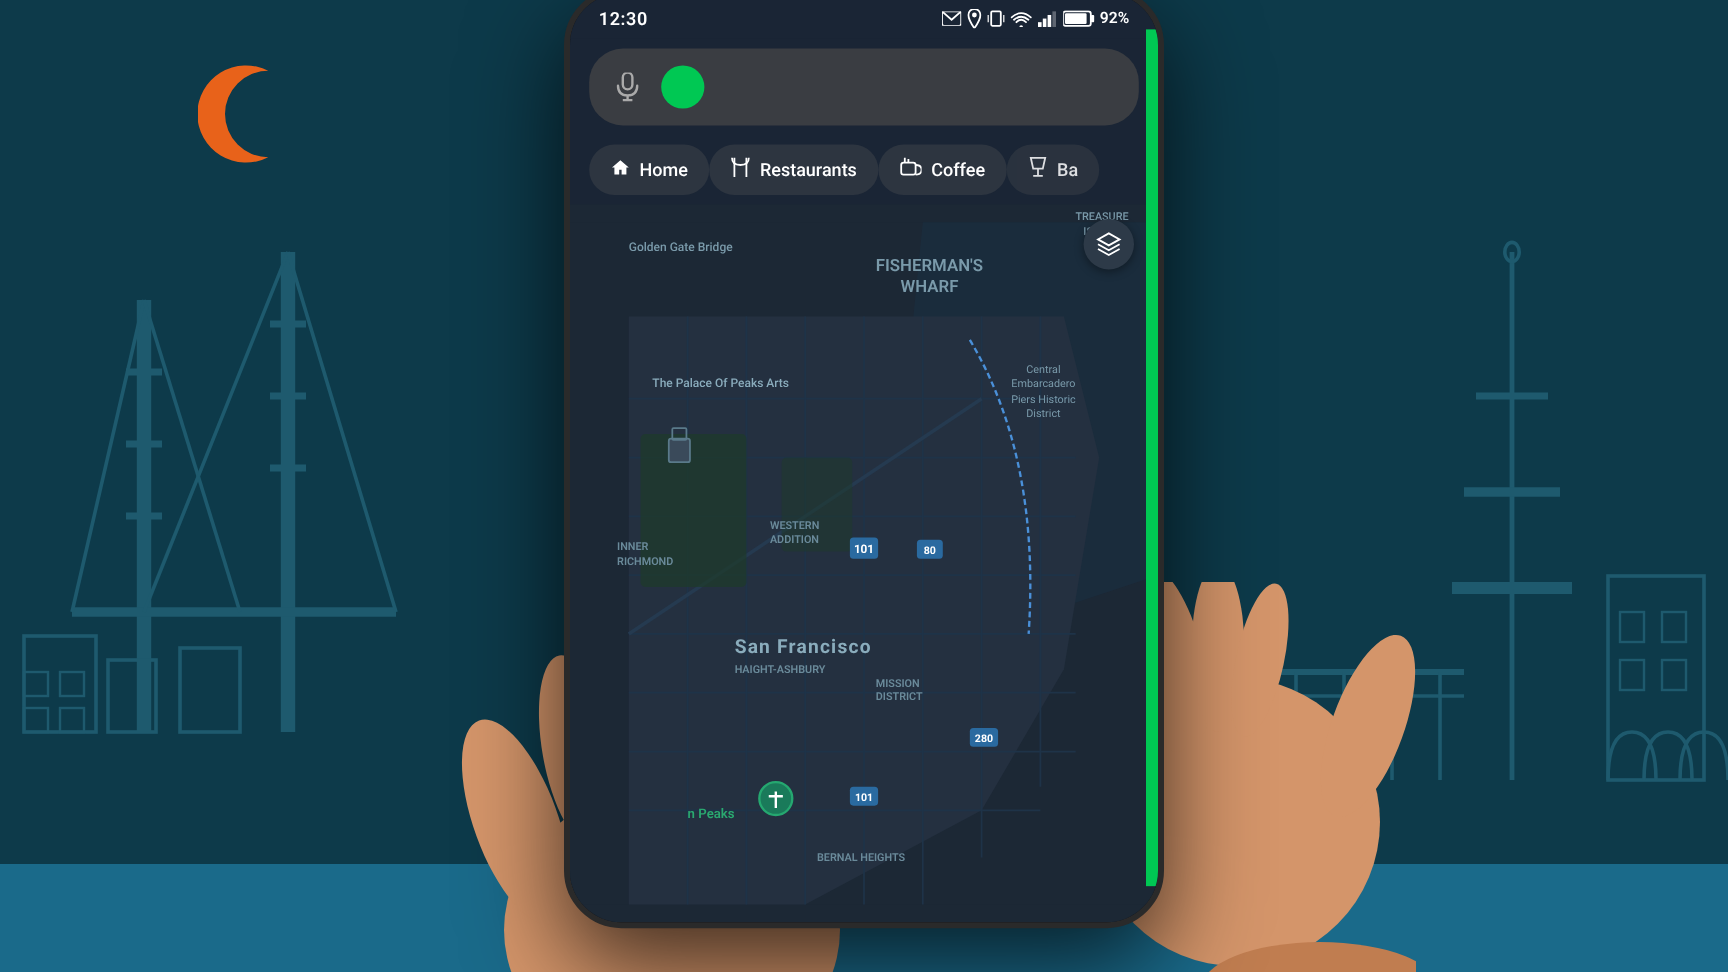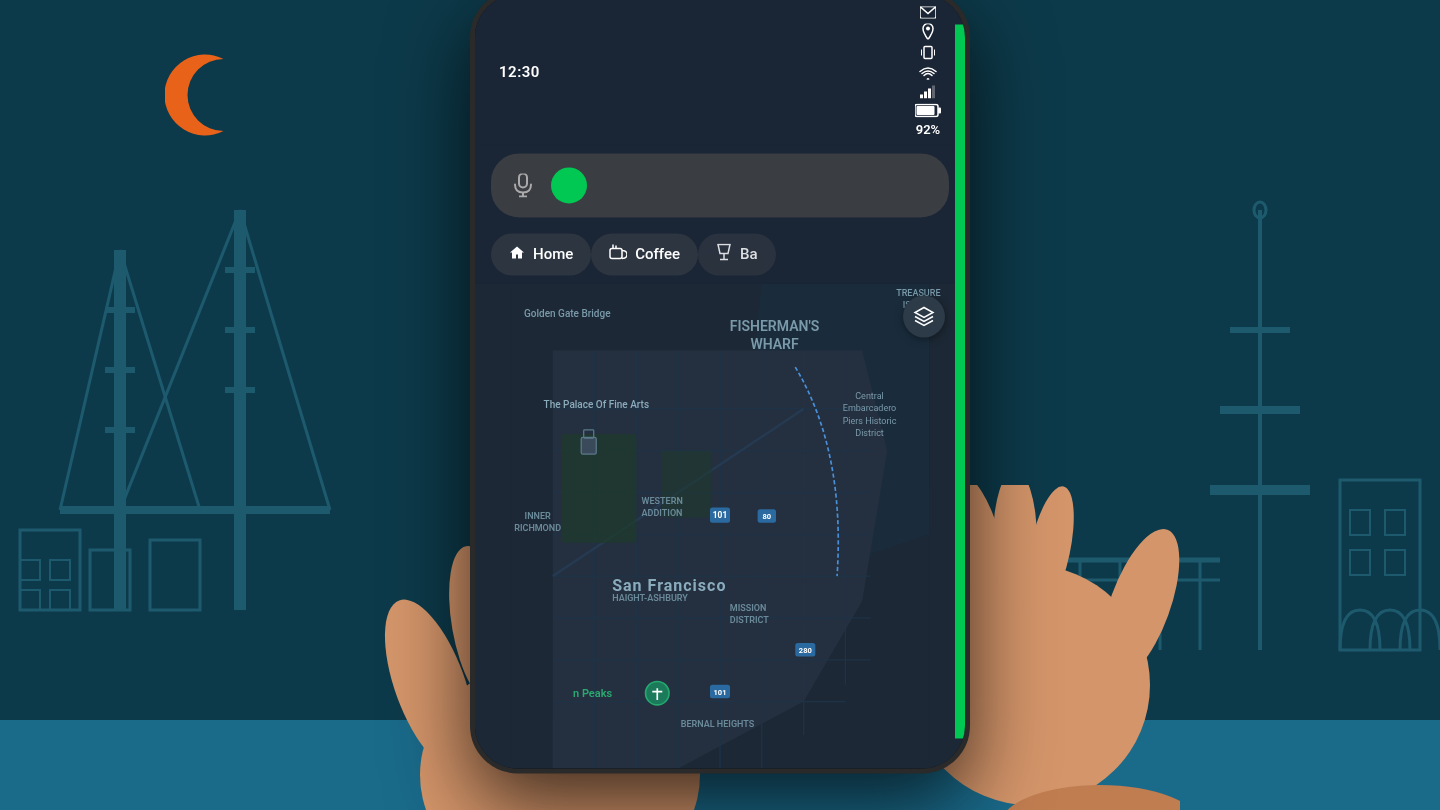--- a/index.html
+++ b/index.html
@@ -252,21 +252,21 @@
 </div>
 
 <div style="position:absolute; left:50%; top:50%; transform:translate(-50%,-53%); width:500px; height:784px; background:#111; border-radius:48px; border:5px solid #2a2a2a; overflow:hidden; z-index:10; box-shadow:0 30px 80px rgba(0,0,0,0.7);">
 
   <div style="position:absolute; right:0; top:30px; bottom:30px; width:10px; background:#00c853; z-index:20;"></div>
 
   <div style="width:100%; height:100%; background:#1a2535; display:flex; flex-direction:column;">
 
     <div class="status-bar">
       <span class="status-time">12:30</span>
-      <div style="display:flex;align-items:center;gap:5px;flex-direction:column;">
+      <div style="display:flex;align-items:center;gap:5px;">
 
         <svg width="16" height="12" viewBox="0 0 16 12" fill="white">
             <rect x="0" y="0" width="16" height="12" rx="2" fill="none" stroke="white" stroke-width="1.5"></rect>
             <polyline points="0,0 8,7 16,0" fill="none" stroke="white" stroke-width="1.5"></polyline>
           </svg>
 
         <svg width="12" height="16" viewBox="0 0 12 16" fill="white">
             <path d="M6,0 A5,5 0 0,1 11,5 C11,9 6,16 6,16 C6,16 1,9 1,5 A5,5 0 0,1 6,0Z" fill="none" stroke="white" stroke-width="1.5"></path>
             <circle cx="6" cy="5" r="2" fill="white"></circle>
           </svg>
@@ -311,20 +311,30 @@
     </div>
 
     <div class="category-pills">
       <div class="pill">
         <span class="pill-icon">
           <svg width="16" height="16" viewBox="0 0 16 16" fill="white">
               <path d="M8,2 L1,8 L3,8 L3,14 L7,14 L7,10 L9,10 L9,14 L13,14 L13,8 L15,8 Z"></path>
             </svg>
         </span>
         <span>Home</span>
+      </div>
+      <div class="pill">
+        <span class="pill-icon">
+          <svg width="16" height="18" viewBox="0 0 16 18" fill="white">
+              <line x1="3" y1="1" x2="3" y2="17" stroke="white" stroke-width="1.5"></line>
+              <line x1="13" y1="1" x2="13" y2="17" stroke="white" stroke-width="1.5"></line>
+              <path d="M1,1 Q1,7 8,7 Q15,7 15,1" fill="none" stroke="white" stroke-width="1.5"></path>
+            </svg>
+        </span>
+        <span>Restaurants</span>
       </div>
       <div class="pill">
         <span class="pill-icon">
           <svg width="18" height="18" viewBox="0 0 18 18" fill="none">
               <rect x="1" y="5" width="12" height="10" rx="2" stroke="white" stroke-width="1.5"></rect>
               <path d="M13,7 Q18,7 18,11 Q18,15 13,15" stroke="white" stroke-width="1.5" fill="none"></path>
               <line x1="4" y1="5" x2="4" y2="1" stroke="white" stroke-width="1.5"></line>
               <line x1="7" y1="5" x2="7" y2="2" stroke="white" stroke-width="1.5"></line>
             </svg>
         </span>
@@ -388,23 +398,23 @@
         <circle cx="175" cy="490" r="14" fill="#1a7a5a" stroke="#25a870" stroke-width="2"></circle>
         <path d="M175,484 L175,498 M169,488 L181,488" stroke="white" stroke-width="2"></path>
 
         <rect x="84" y="184" width="18" height="20" rx="2" fill="#3a4a5a" stroke="#5a7a8a" stroke-width="1.5"></rect>
         <rect x="87" y="175" width="12" height="10" rx="1" fill="none" stroke="#5a7a8a" stroke-width="1.5"></rect>
       </svg>
 
       <div style="position:absolute;top:5%;left:10%;color:#7a9aaa;font-size:10px;font-weight:500;line-height:1.3;">Golden Gate Bridge</div>
       <div style="position:absolute;top:7%;left:52%;color:#7a9aaa;font-size:14px;font-weight:600;text-align:center;line-height:1.3;">FISHERMAN'S<br>WHARF</div>
       <div style="position:absolute;top:1%;right:5%;color:#7a9aaa;font-size:9px;font-weight:500;text-align:center;line-height:1.3;">TREASURE<br>ISLAND</div>
-      <div style="position:absolute;top:24%;left:14%;color:#8aacbc;font-size:10px;font-weight:500;text-align:center;">The Palace Of Fine Arts</div>
+      <div style="position:absolute;top:24%;left:14%;color:#8aacbc;font-size:10px;font-weight:500;text-align:center;">The Palace Of Peaks Arts</div>
       <div style="position:absolute;top:22%;right:14%;color:#7a9aaa;font-size:9px;text-align:center;line-height:1.4;">Central<br>Embarcadero<br>Piers Historic<br>District</div>
-      <div style="position:absolute;top:47%;left:8%;color:#6a8a9a;font-size:9px;font-weight:600;line-height:1.3;text-align:center;">INNER<br>RICHMOND</div>
+      <div style="position:absolute;top:47%;left:8%;color:#6a8a9a;font-size:9px;font-weight:600;line-height:1.3;">INNER<br>RICHMOND</div>
       <div style="position:absolute;top:44%;left:34%;color:#6a8a9a;font-size:9px;font-weight:600;line-height:1.3;">WESTERN<br>ADDITION</div>
       <div style="position:absolute;top:58%;left:28%;color:#8aacbc;font-size:16px;font-weight:700;letter-spacing:1px;margin-top:12px;">San Francisco</div>
       <div style="position:absolute;top:64%;left:28%;color:#6a8a9a;font-size:9px;font-weight:600;text-align:center;">HAIGHT-ASHBURY</div>
       <div style="position:absolute;top:66%;left:52%;color:#6a8a9a;font-size:9px;font-weight:600;line-height:1.3;">MISSION<br>DISTRICT</div>
       <div style="position:absolute;bottom:8%;left:42%;color:#6a8a9a;font-size:9px;font-weight:600;">BERNAL HEIGHTS</div>
 
       <div style="position:absolute;bottom:14%;left:20%;color:#2aa870;font-size:11px;font-weight:600;">n Peaks</div>
 
       <div style="position:absolute;top:12px;right:20px;width:42px;height:42px;background:#2d3a48;border-radius:50%;display:flex;align-items:center;justify-content:center;box-shadow:0 2px 8px rgba(0,0,0,0.4);">
         <svg width="22" height="22" viewBox="0 0 22 22" fill="none">

